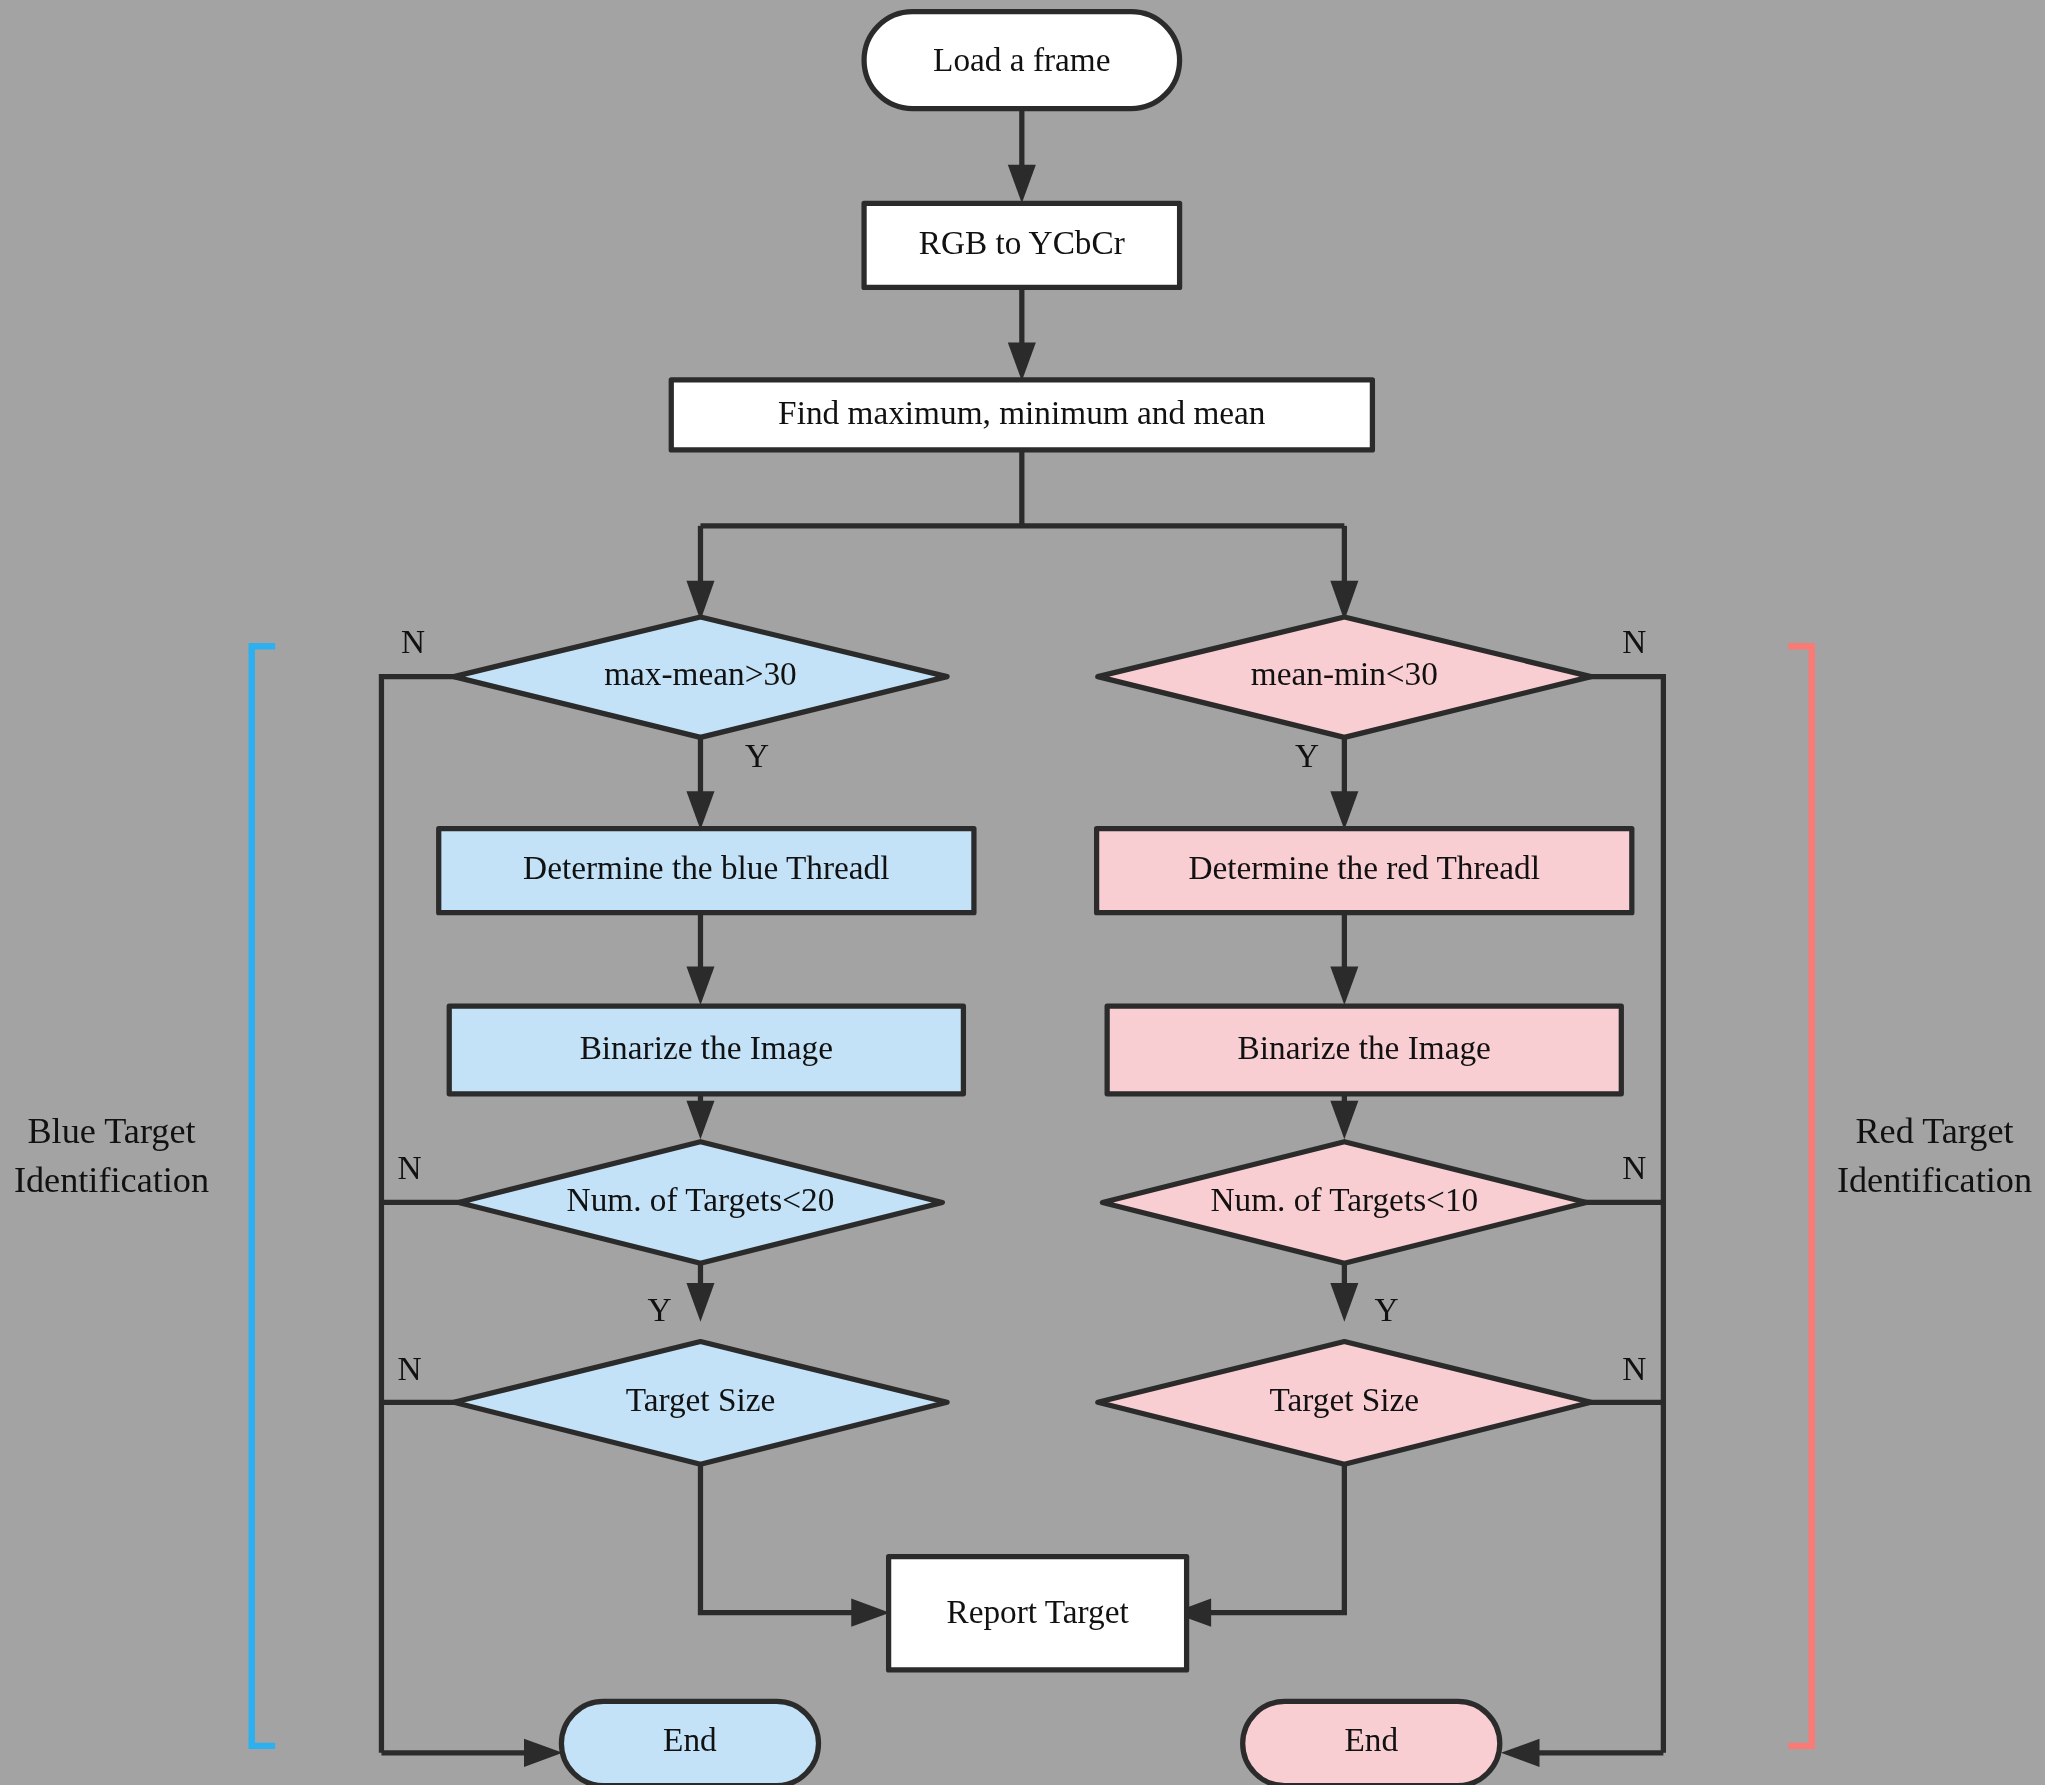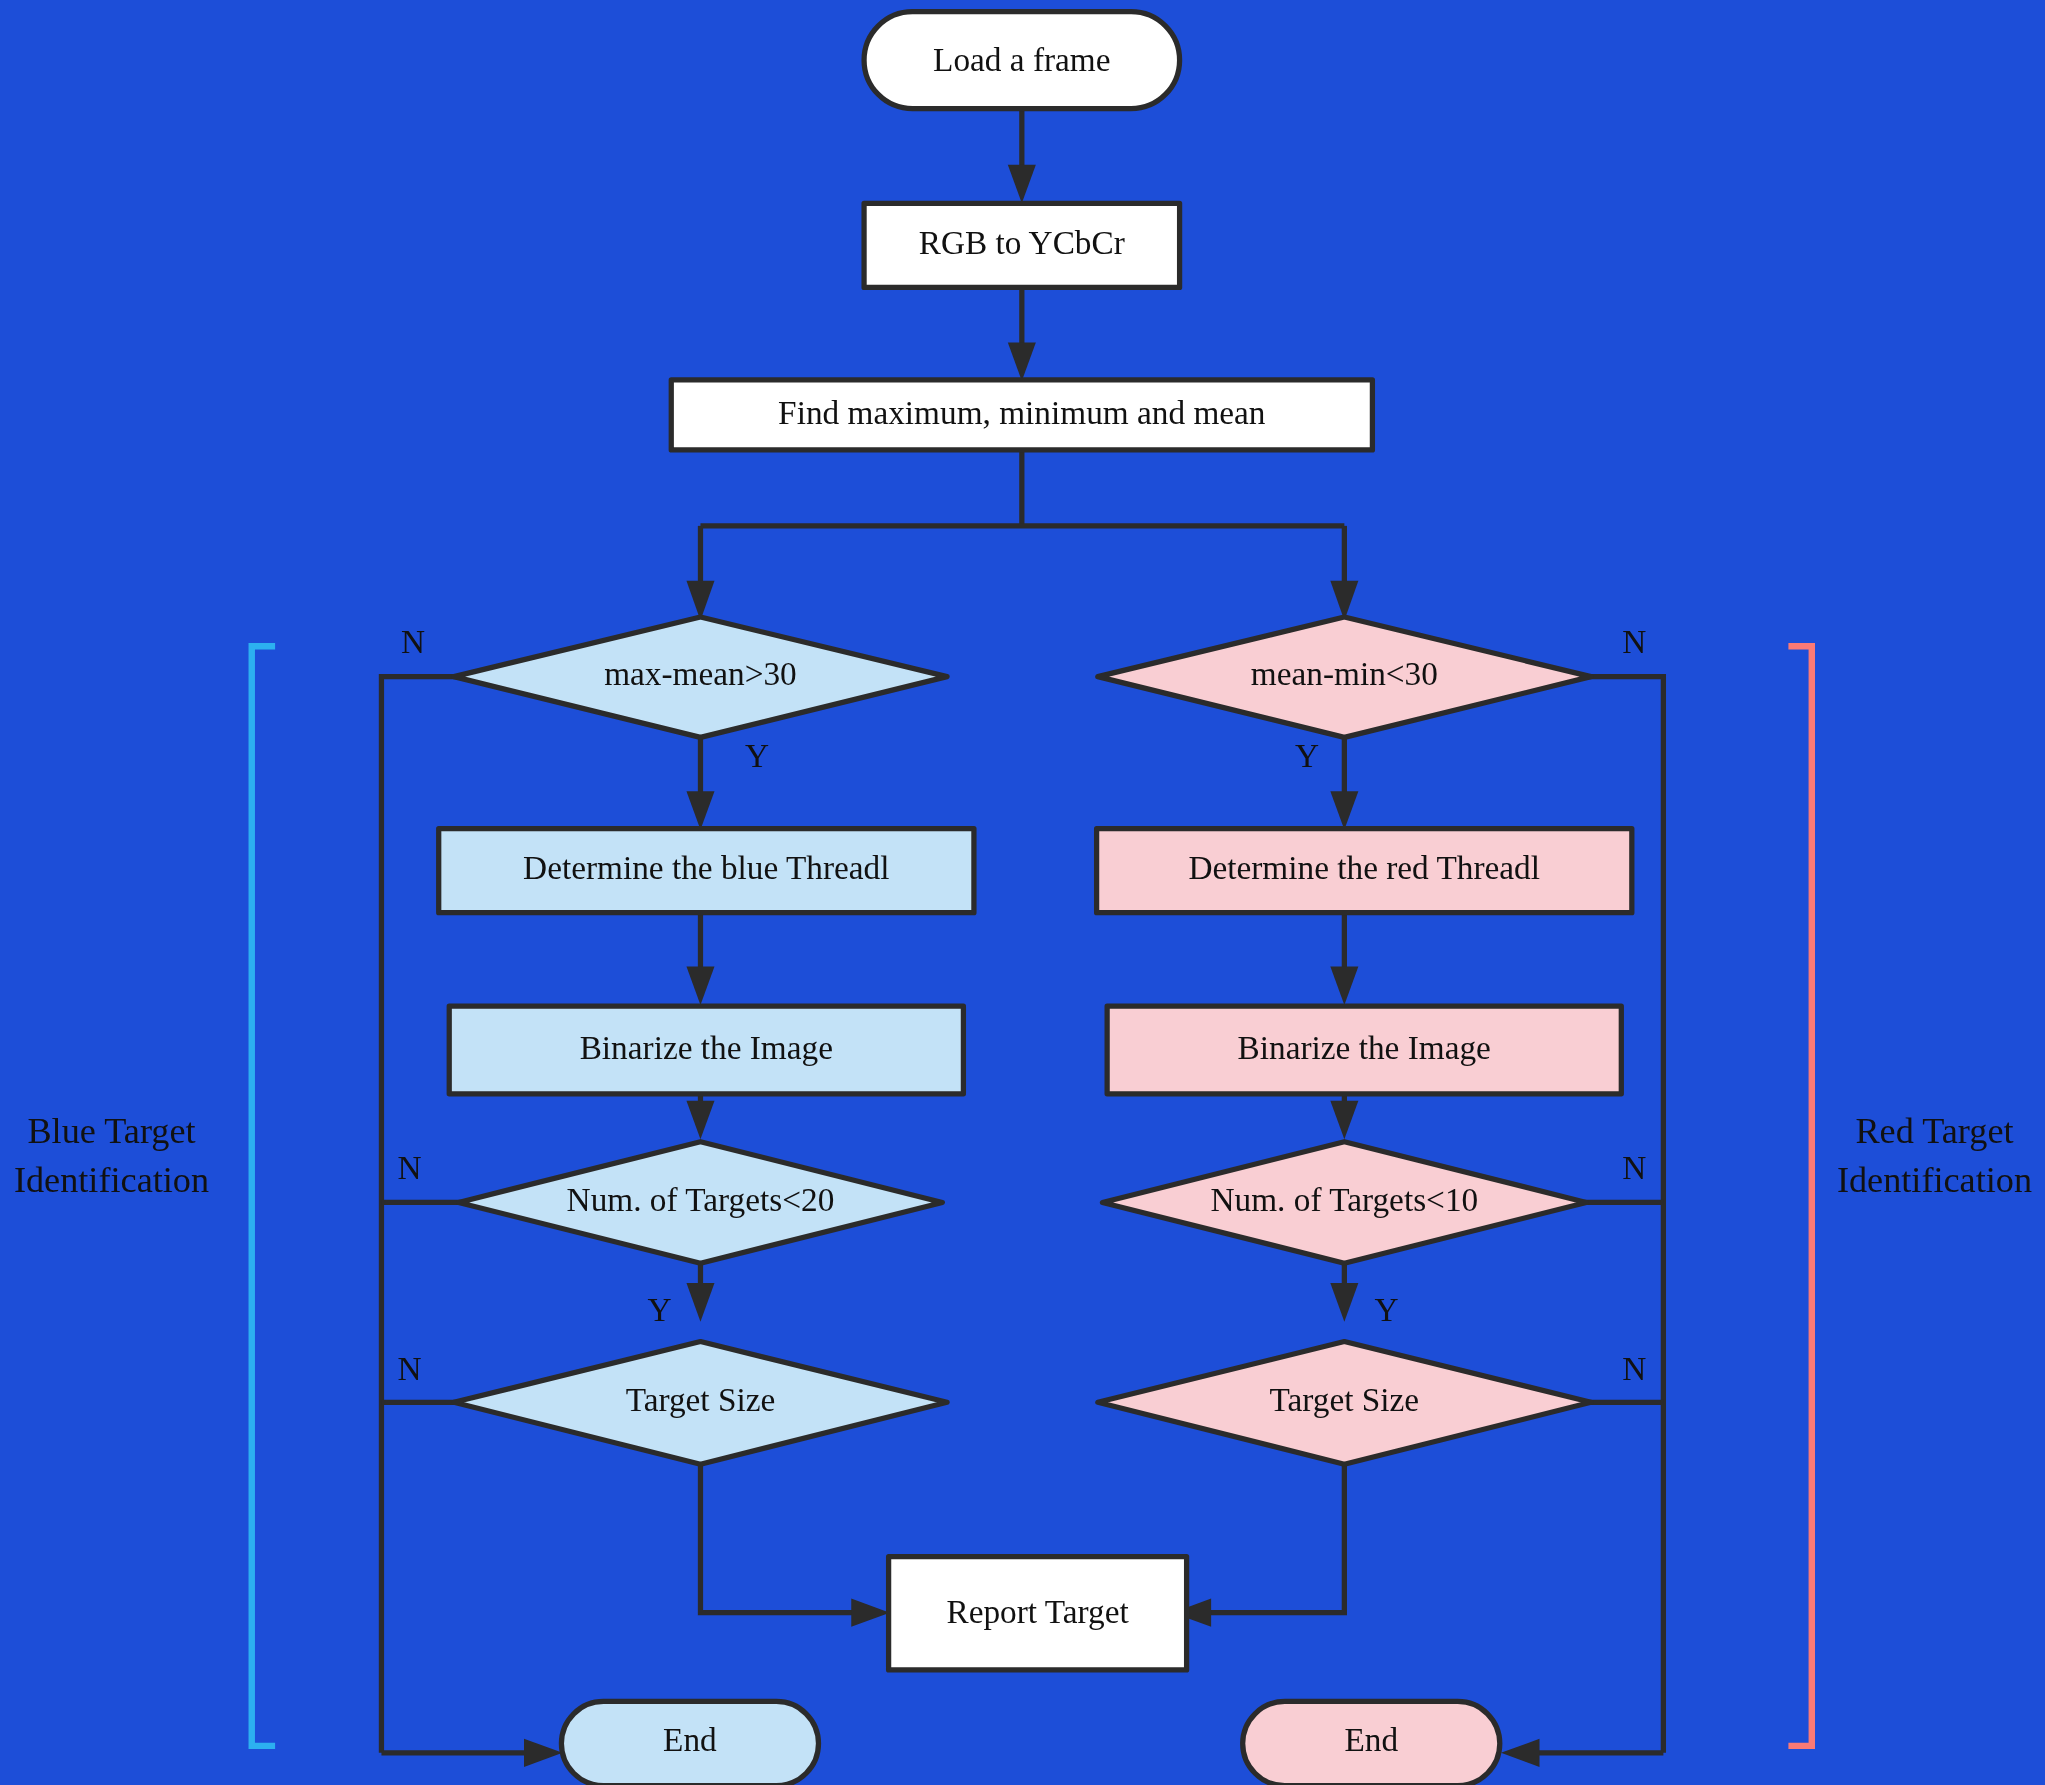--- a/index.html
+++ b/index.html
@@ -4,21 +4,21 @@
 <style>
   html, body {
     margin: 0;
     padding: 0;
     background: #ffffff;
   }
   #root {
     position: relative;
     width: 2046px;
     height: 1785px;
-    background: #1d4ed8;
+    background: #a3a3a3;
     font-family: "Liberation Serif", "DejaVu Serif", serif;
     overflow: hidden;
   }
   svg.flow {
     position: absolute;
     inset: 0;
     width: 2046px;
     height: 1785px;
     display: block;
   }

